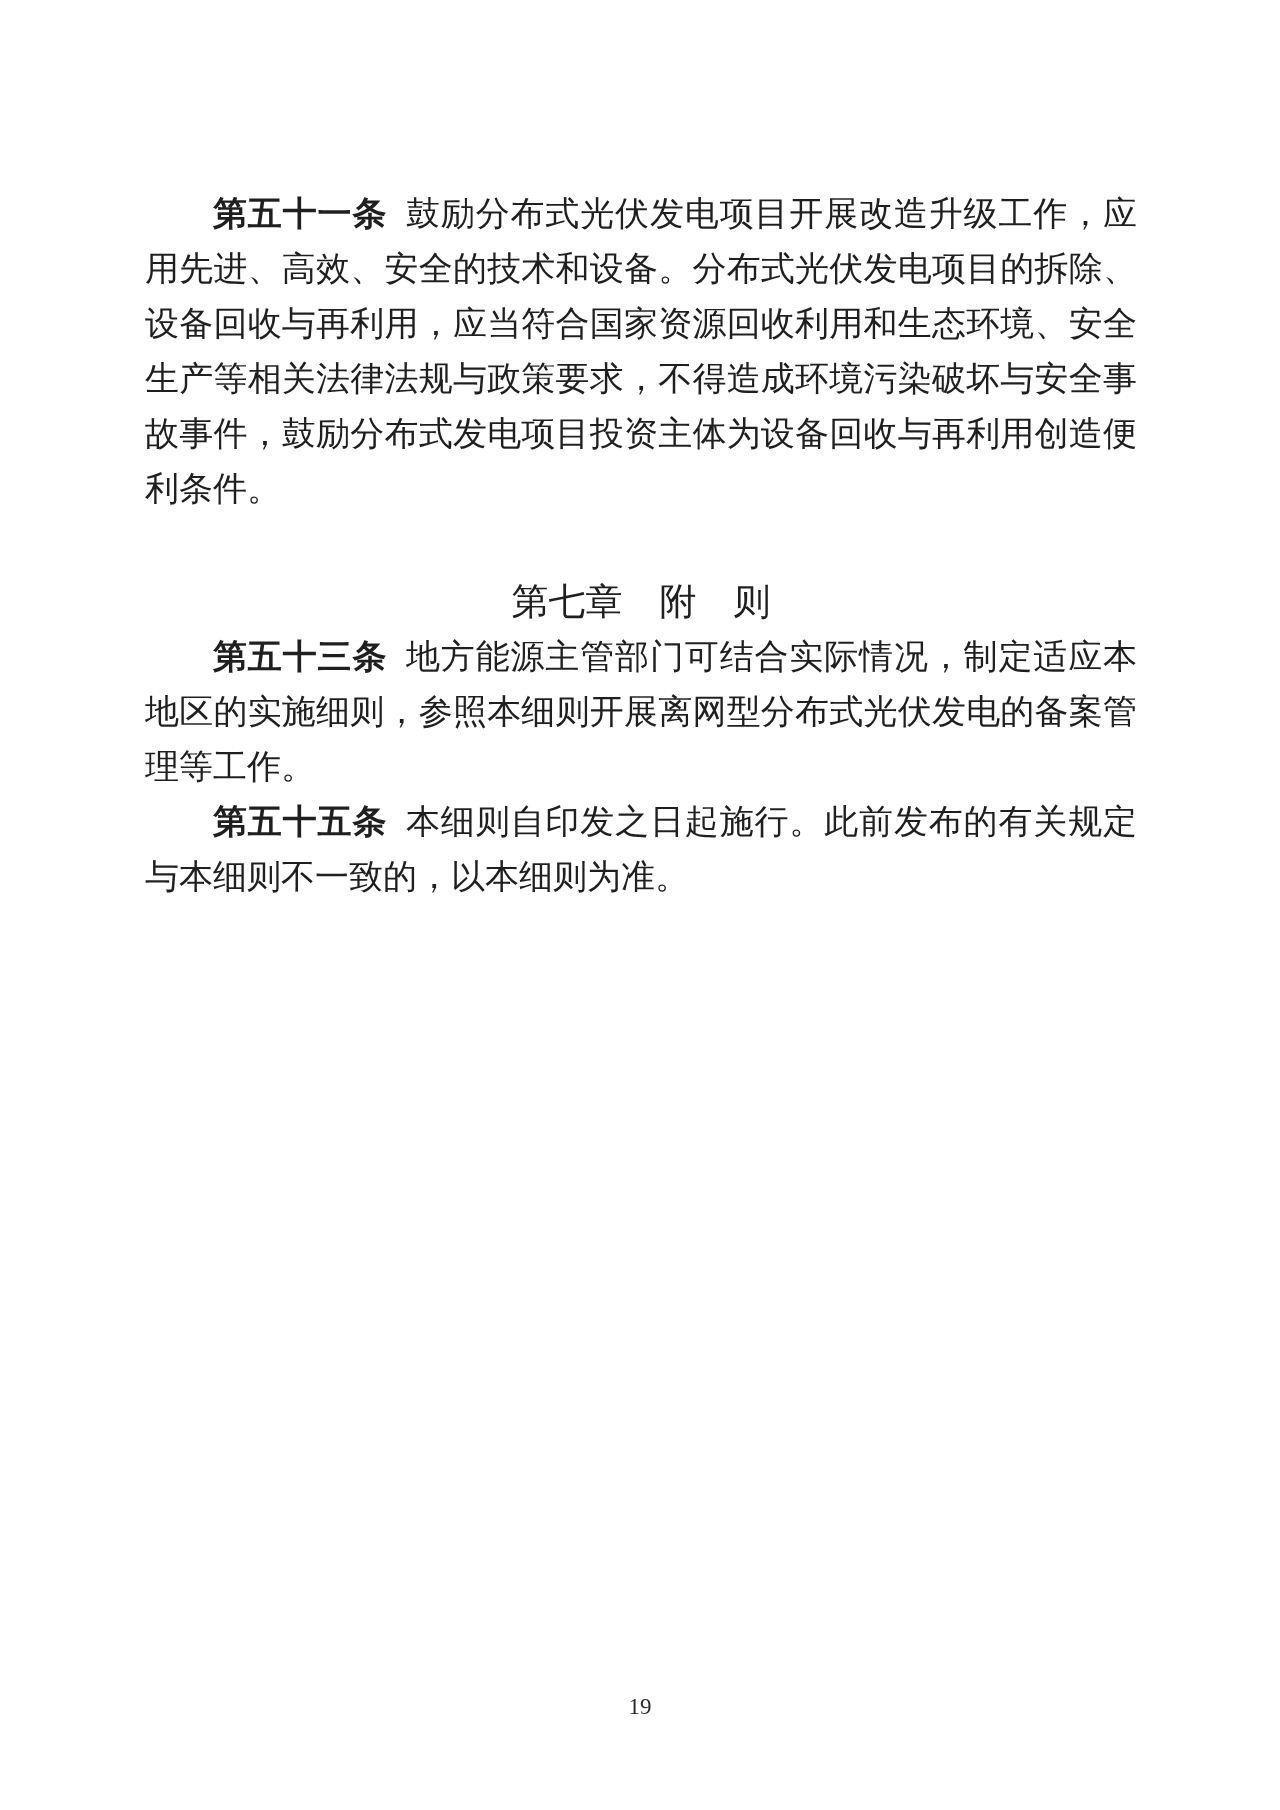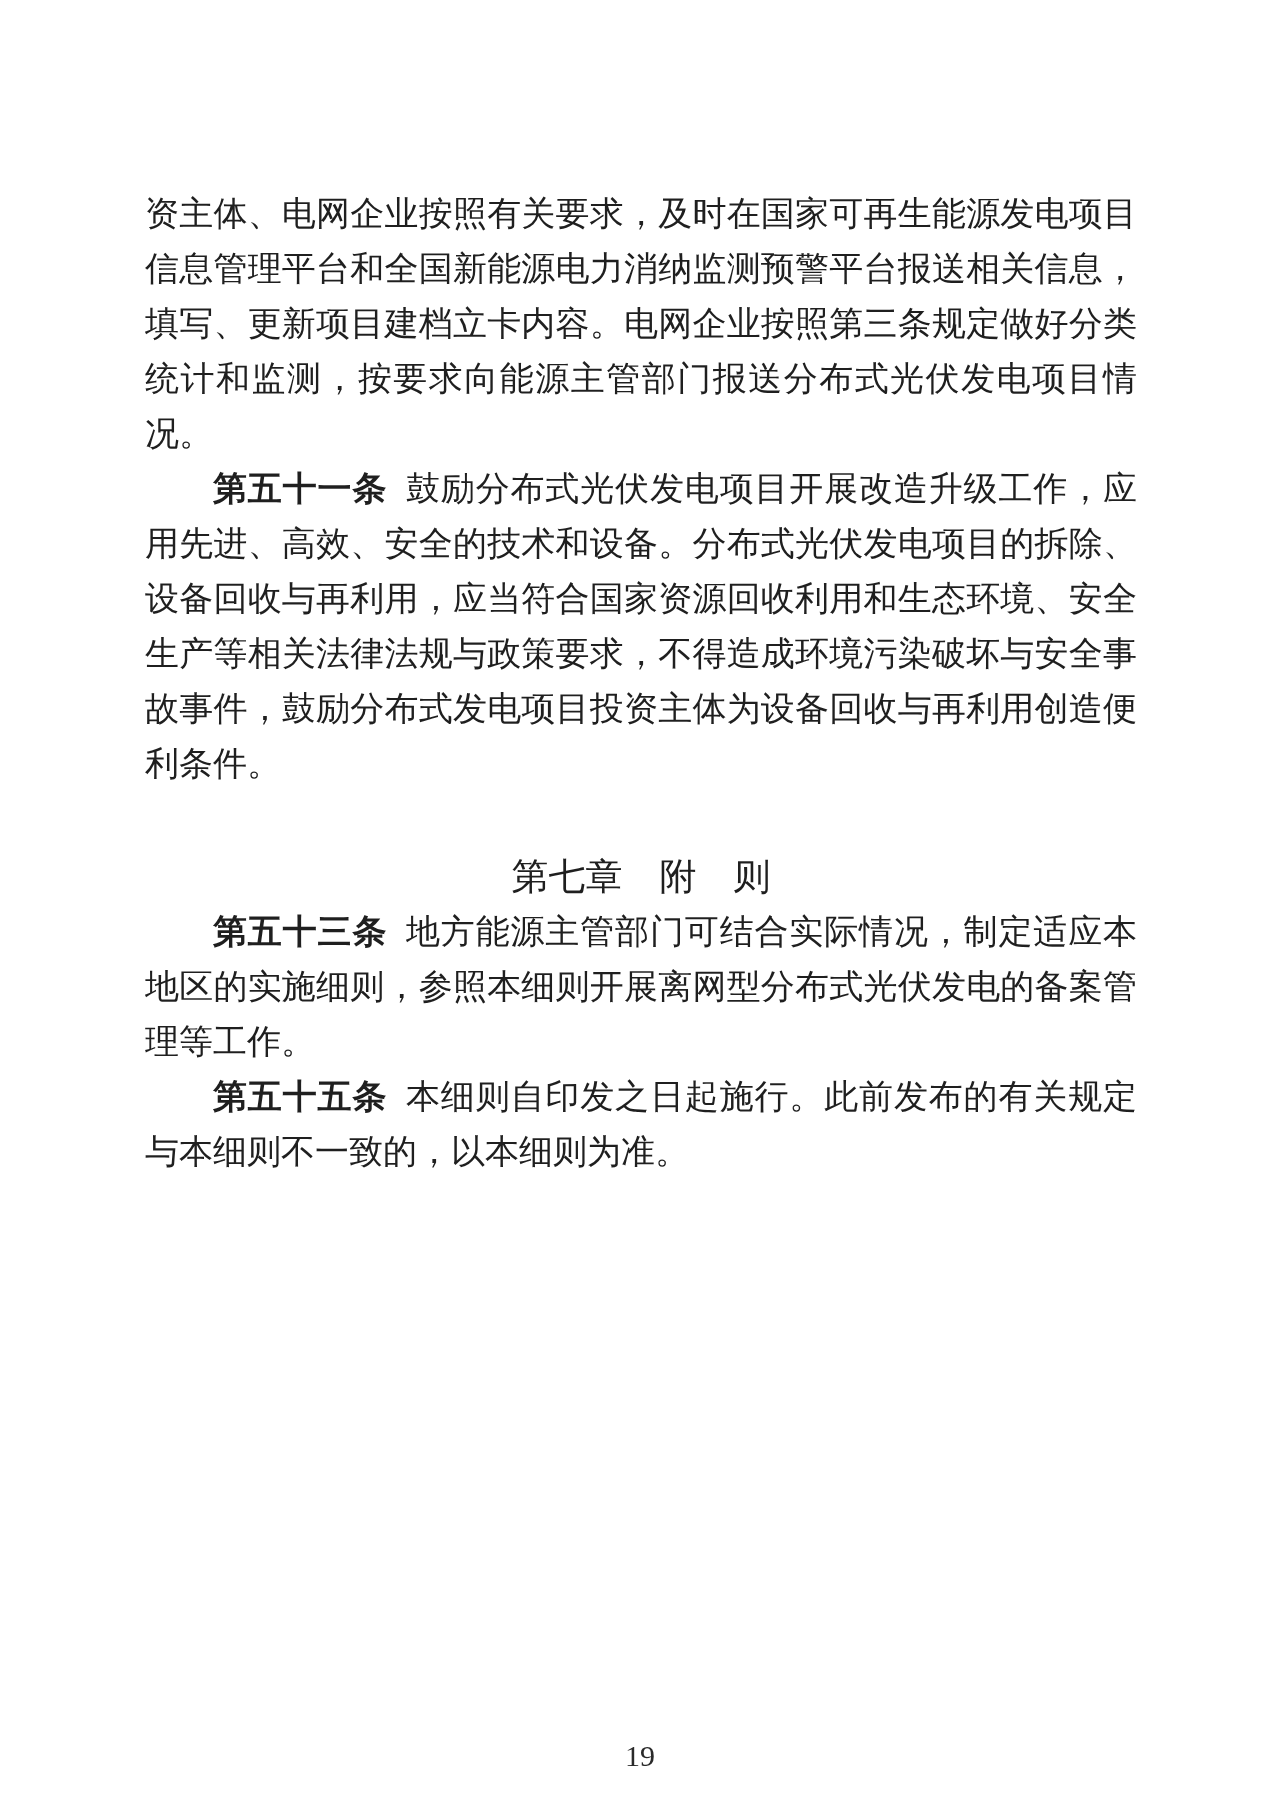--- a/index.html
+++ b/index.html
@@ -43,32 +43,30 @@
     text-indent: 0;
     line-height: 55px;
     margin: 58px 0 0 0;
   }
   .page-number {
     position: absolute;
     left: 0;
     right: 0;
     top: 1694px;
     text-align: center;
-    font-size: 30px;
+    font-size: 23px;
     color: #2a2a2a;
-    margin-top: 45px;
   }
 </style>
 </head>
 <body>
 
 <div class="page">
   <div class="content">
 
-    <p class="para"><span>资主体、电网企业按照有关要求，及时在国家可再生能源发电项目信息管理平台和全国新能源电力消纳监测预警平台报送相关信息，填写、更新项目建档立卡内容。电网企业按照第三条规定做好分类统计和监测，按要求向能源主管部门报送分布式光伏发电项目情况。</span></p>
 
     <p class="para indent"><span class="para-label">第五十一条</span><span>鼓励分布式光伏发电项目开展改造升级工作，应用先进、高效、安全的技术和设备。分布式光伏发电项目的拆除、设备回收与再利用，应当符合国家资源回收利用和生态环境、安全生产等相关法律法规与政策要求，不得造成环境污染破坏与安全事故事件，鼓励分布式发电项目投资主体为设备回收与再利用创造便利条件。</span></p>
 
 
     <h2 class="chapter-heading">第七章　附　则</h2>
 
     <p class="para indent"><span class="para-label">第五十三条</span><span>地方能源主管部门可结合实际情况，制定适应本地区的实施细则，参照本细则开展离网型分布式光伏发电的备案管理等工作。</span></p>
 
 
     <p class="para indent"><span class="para-label">第五十五条</span><span>本细则自印发之日起施行。此前发布的有关规定与本细则不一致的，以本细则为准。</span></p>

